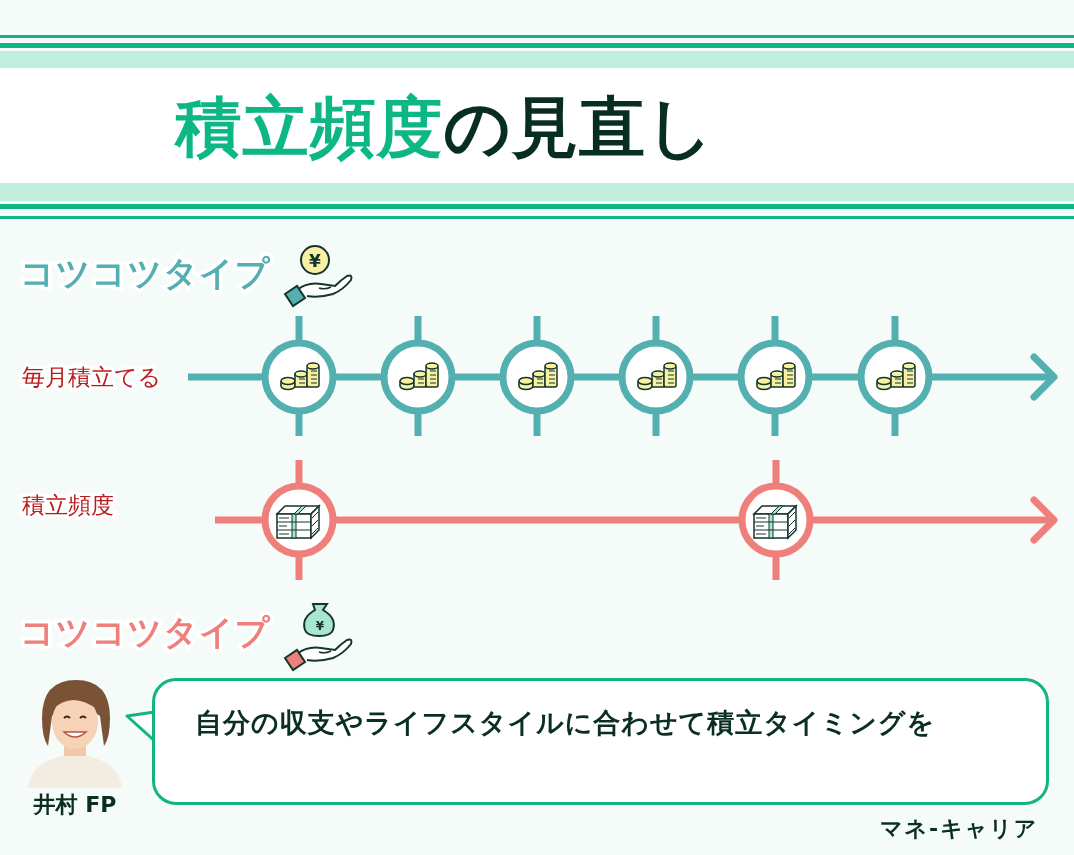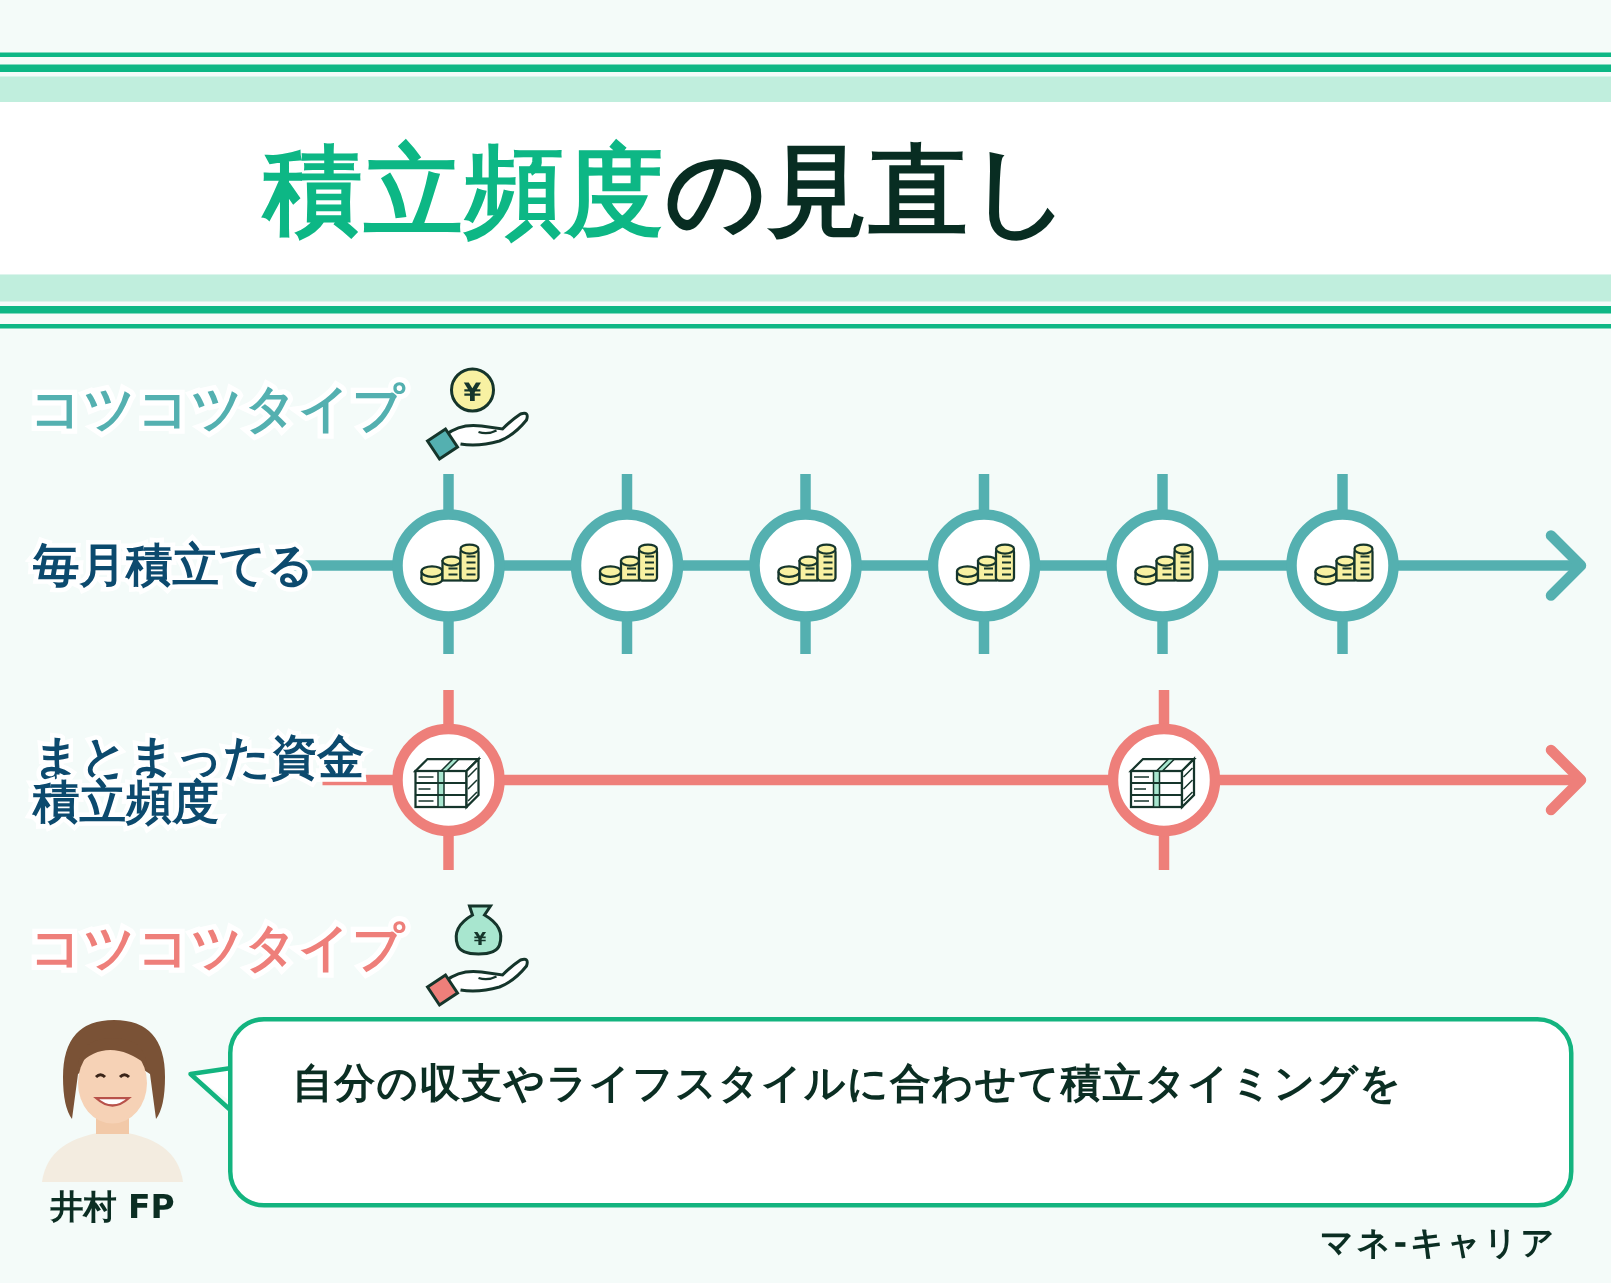--- a/index.html
+++ b/index.html
@@ -18,21 +18,21 @@
   }
   .title .t1 { color:#0db785; }
   .title .t2 { color:#082d22; }
   .section-label {
     position:absolute; font-size:34px; font-weight:bold; line-height:40px;
     paint-order:stroke fill;
     -webkit-text-stroke:7px #ffffff;
     letter-spacing:1px;
   }
   .row-label {
-    position:absolute; font-size:31px; font-weight:bold; color:#0c4a6e;
+    position:absolute; font-size:23px; font-weight:normal; color:#b91c1c;
     line-height:30px;
     paint-order:stroke fill;
     -webkit-text-stroke:6px #ffffff;
   }
   .bubble {
     position:absolute; left:152px; top:678px; width:897px; height:127px;
     border:3px solid #13b47f; border-radius:24px; background:#ffffff;
     box-sizing:border-box;
   }
   .bubble-text {
@@ -172,21 +172,20 @@
   <g>
     <path d="M127 716 L170 710 L170 745 Z" fill="#ffffff"></path>
     <path d="M168 710 L127 716 L158 744" fill="none" stroke="#13b47f" stroke-width="3" stroke-linejoin="round"></path>
   </g>
 </svg>
 
 <div class="section-label" style="left:20px;top:253px;color:#54b0b0;">コツコツタイプ</div>
 <div class="row-label" style="left:22px;top:362px;">毎月積立てる</div>
 
 <div class="row-label" style="left:22px;top:490px;">
-  <div>まとまった資金</div>
   <div>積立頻度</div>
 </div>
 <div class="section-label" style="left:20px;top:612px;color:#ee7f7a;">コツコツタイプ</div>
 
 <div class="fp-name">井村 FP</div>
 <div class="bubble">
   <div class="bubble-text">
     <div>自分の収支やライフスタイルに合わせて積立タイミングを</div>
   </div>
 </div>

